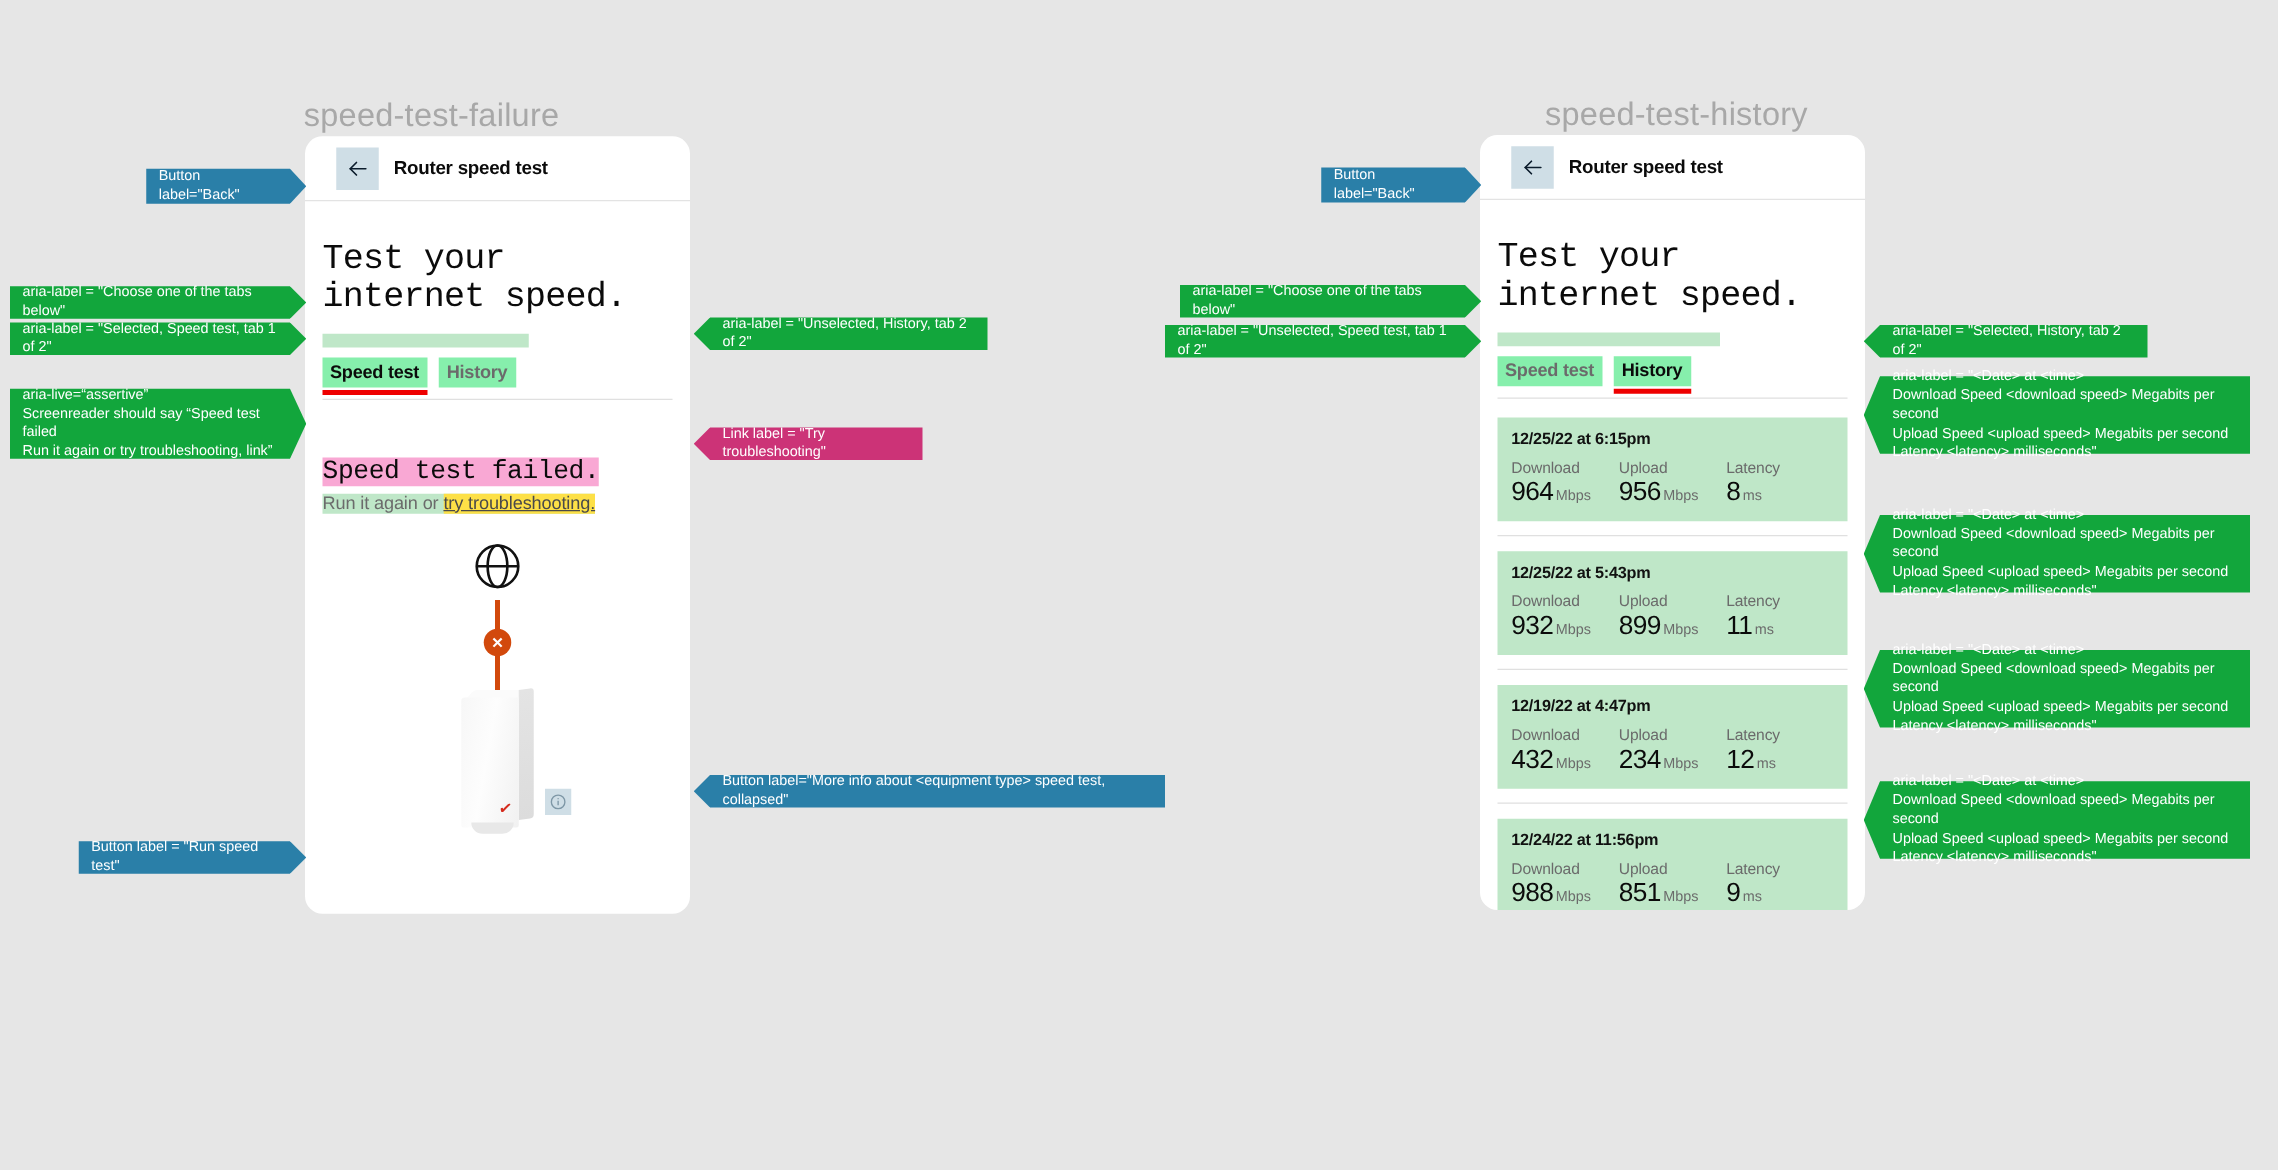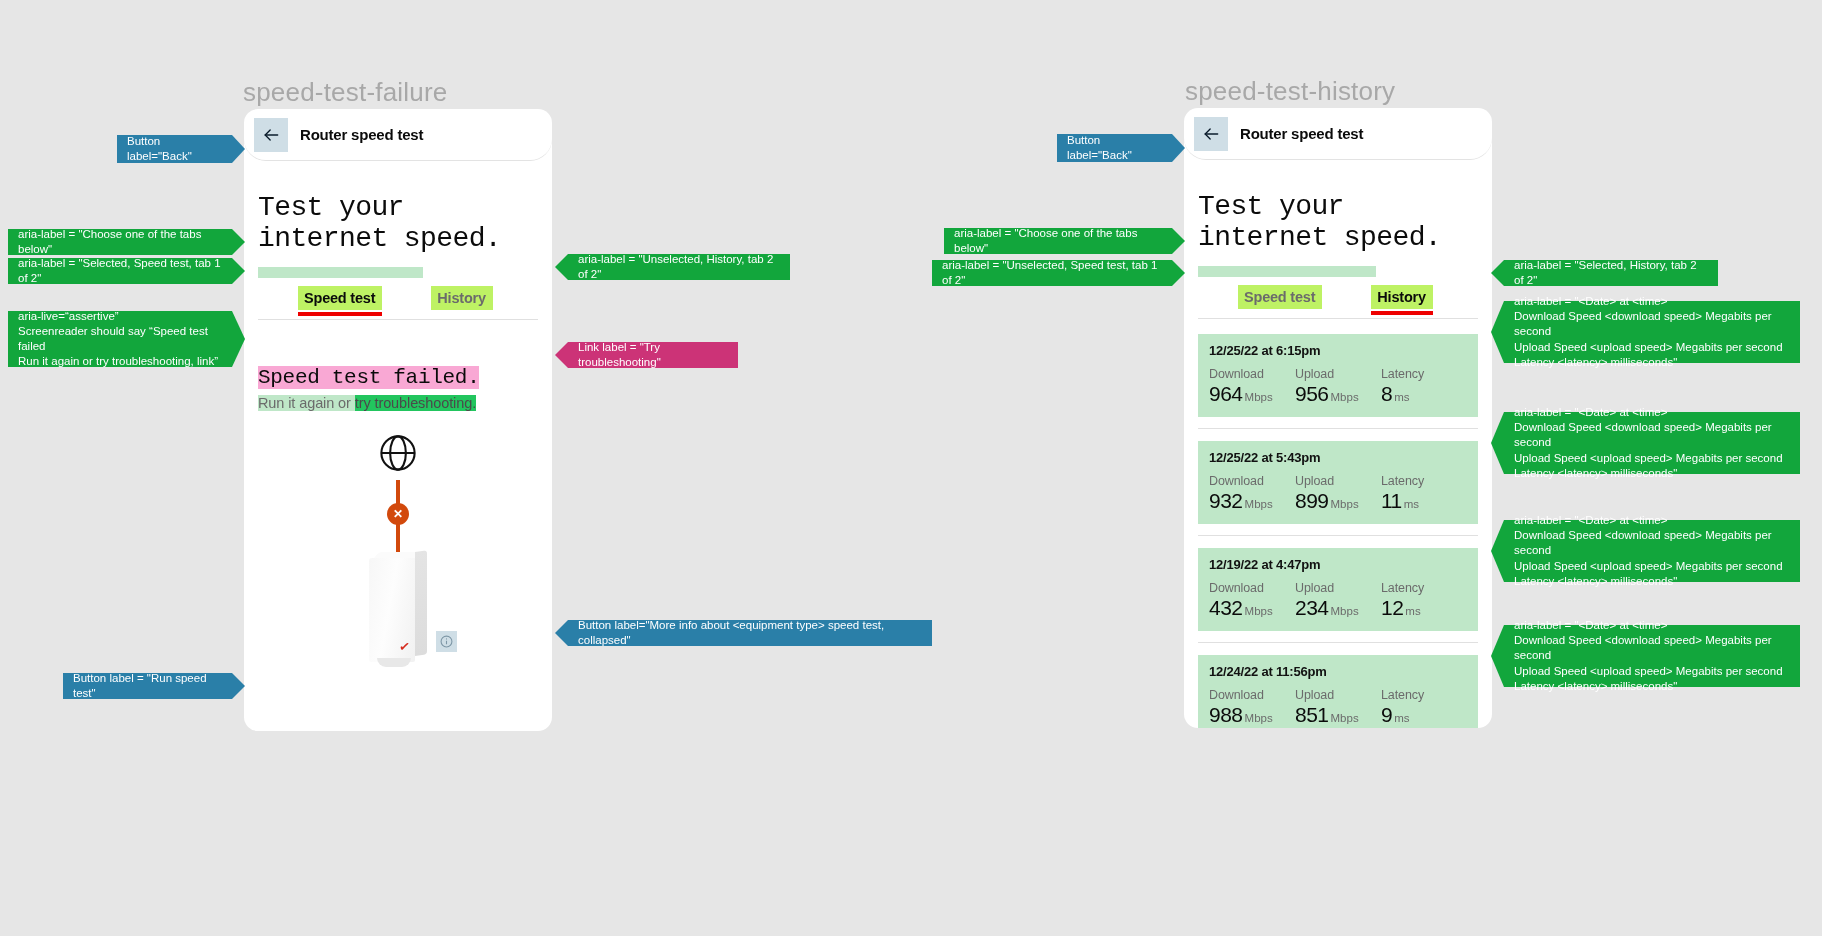--- a/index.html
+++ b/index.html
@@ -27,23 +27,22 @@
     position:absolute;
     background:#ffffff;
     border-radius:14px;
     overflow:hidden;
   }
   .phone-header{
     height:52px;
     display:flex;
     align-items:center;
     border-bottom:1px solid #e3e3e3;
-    padding-left:10px;
+    padding-left:25px;
     box-sizing:border-box;
-    border-radius:22px;
   }
   .back-btn{
     width:34px;height:34px;
     background:#cfdee6;
     display:flex;align-items:center;justify-content:center;
     flex:0 0 auto;
   }
   .back-btn svg{display:block;}
   .phone-title{
     font-size:15px;
@@ -73,29 +72,28 @@
   }
 
   
   .tabs{
     display:flex;
     gap:9px;
     margin-top:8px;
     position:relative;
   }
   .tab{
-    background:#bef264;
+    background:#86efac;
     padding:4px 7px 4px 6px;
     font-size:14.5px;
     font-weight:bold;
     color:#6b6b6b;
     position:relative;
     cursor:pointer;
     letter-spacing:-.2px;
-    margin-left:40px;
   }
   .tab.selected{color:#0b0b0b;}
   .tab.selected::after{
     content:"";
     position:absolute;
     left:0;right:0;bottom:-6px;
     height:4px;
     background:#ee0000;
   }
   .tab-rule{
@@ -116,22 +114,23 @@
   }
   .fail-sub{
     display:inline-block;
     background:#bfe7c8;
     font-size:14.5px;
     color:#6b6b6b;
     margin-top:6px;
     letter-spacing:-.1px;
   }
   .fail-sub .lnk{
-    background:#22c55e;
+    background:#fde047;
     color:#4a4a4a;
+    text-decoration:underline;
     cursor:pointer;
   }
 
   
   .illus{
     position:relative;
     height:230px;
     margin-top:14px;
   }
   .globe{position:absolute;left:50%;top:6px;transform:translateX(-50%);}
@@ -368,21 +367,21 @@
 Run it again or try troubleshooting, link”</div>
 
   <div class="anno blue right" style="left:63px;top:673px;width:169px;height:26px;">Button label = "Run speed test"</div>
 
   <div class="anno green left" style="left:568px;top:254px;width:222px;height:26px;">aria-label = "Unselected, History, tab 2 of 2"</div>
 
   <div class="anno pink left" style="left:568px;top:342px;width:170px;height:26px;">Link label = "Try troubleshooting"</div>
 
   <div class="anno blue left" style="left:568px;top:620px;width:364px;height:26px;">Button label="More info about &lt;equipment type&gt; speed test, collapsed"</div>
 
-  <div class="frame-title" style="left:1185px;top:76px;">speed-test-history</div>
+  <div class="frame-title" style="left:1236px;top:76px;">speed-test-history</div>
 
   <div class="phone" style="left:1184px;top:108px;width:308px;height:620px;">
 
     <div class="phone-header">
       <div class="back-btn">
         <svg width="20" height="20" viewBox="0 0 24 24" fill="none" stroke="#0b1c2c" stroke-width="1.6" stroke-linecap="round" stroke-linejoin="round">
           <line x1="20" y1="12" x2="5" y2="12"></line>
           <polyline points="11,6 5,12 11,18"></polyline>
         </svg>
       </div>

